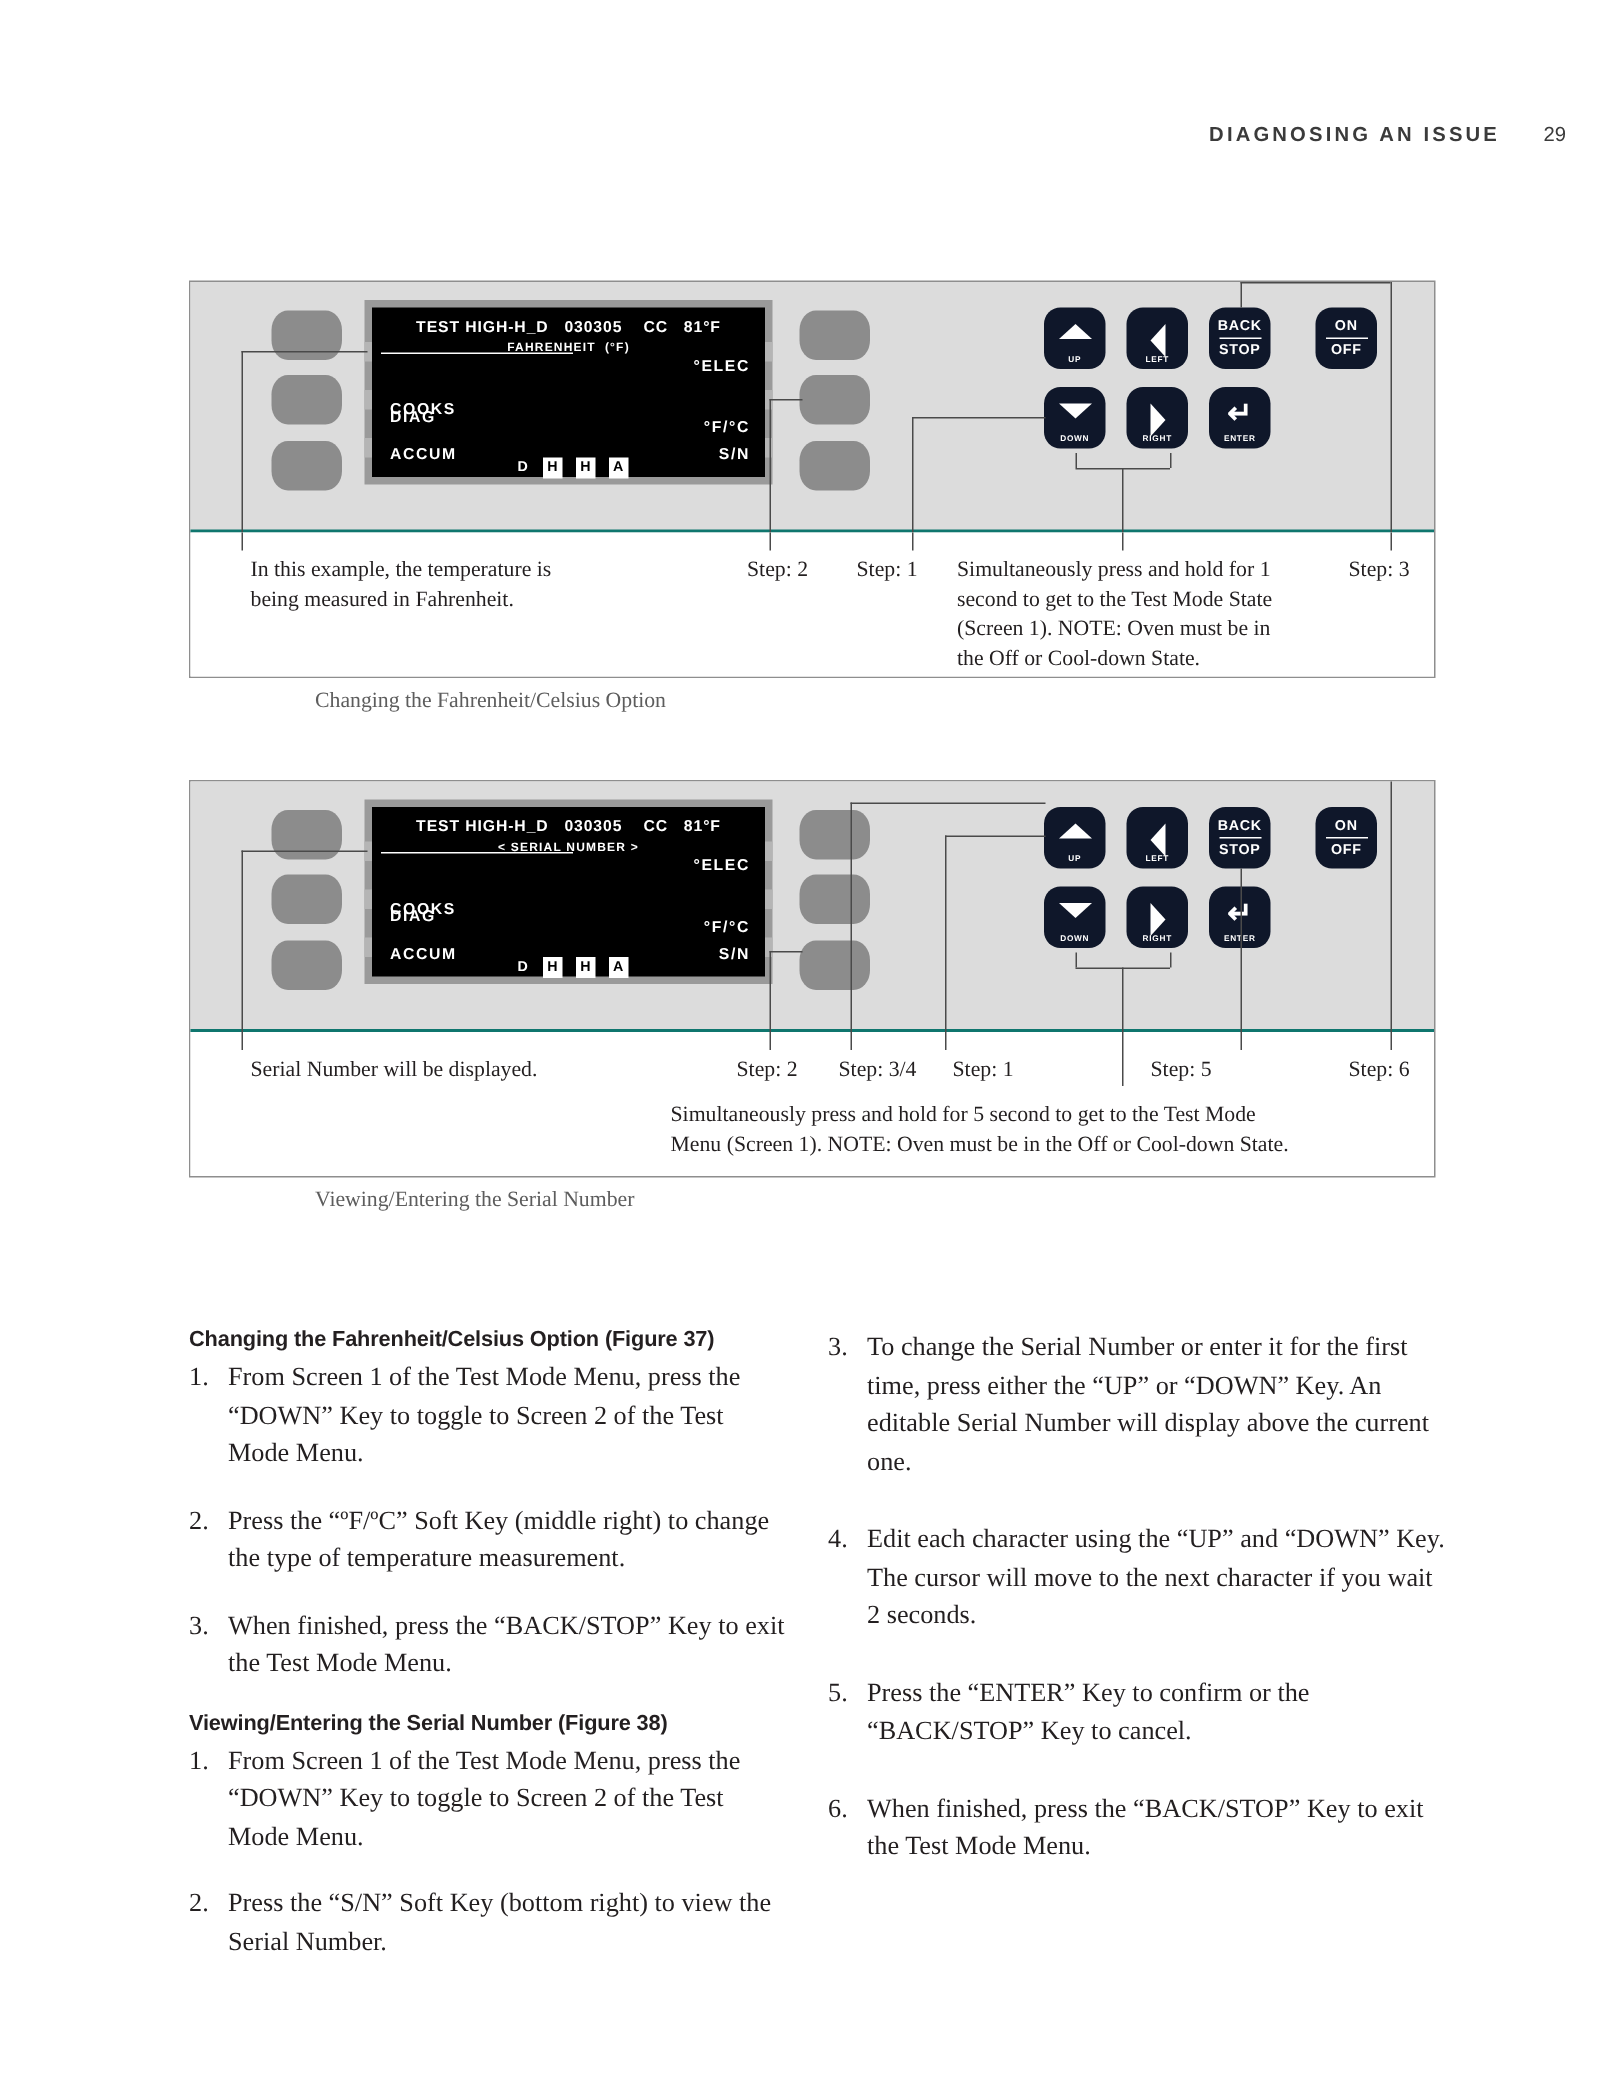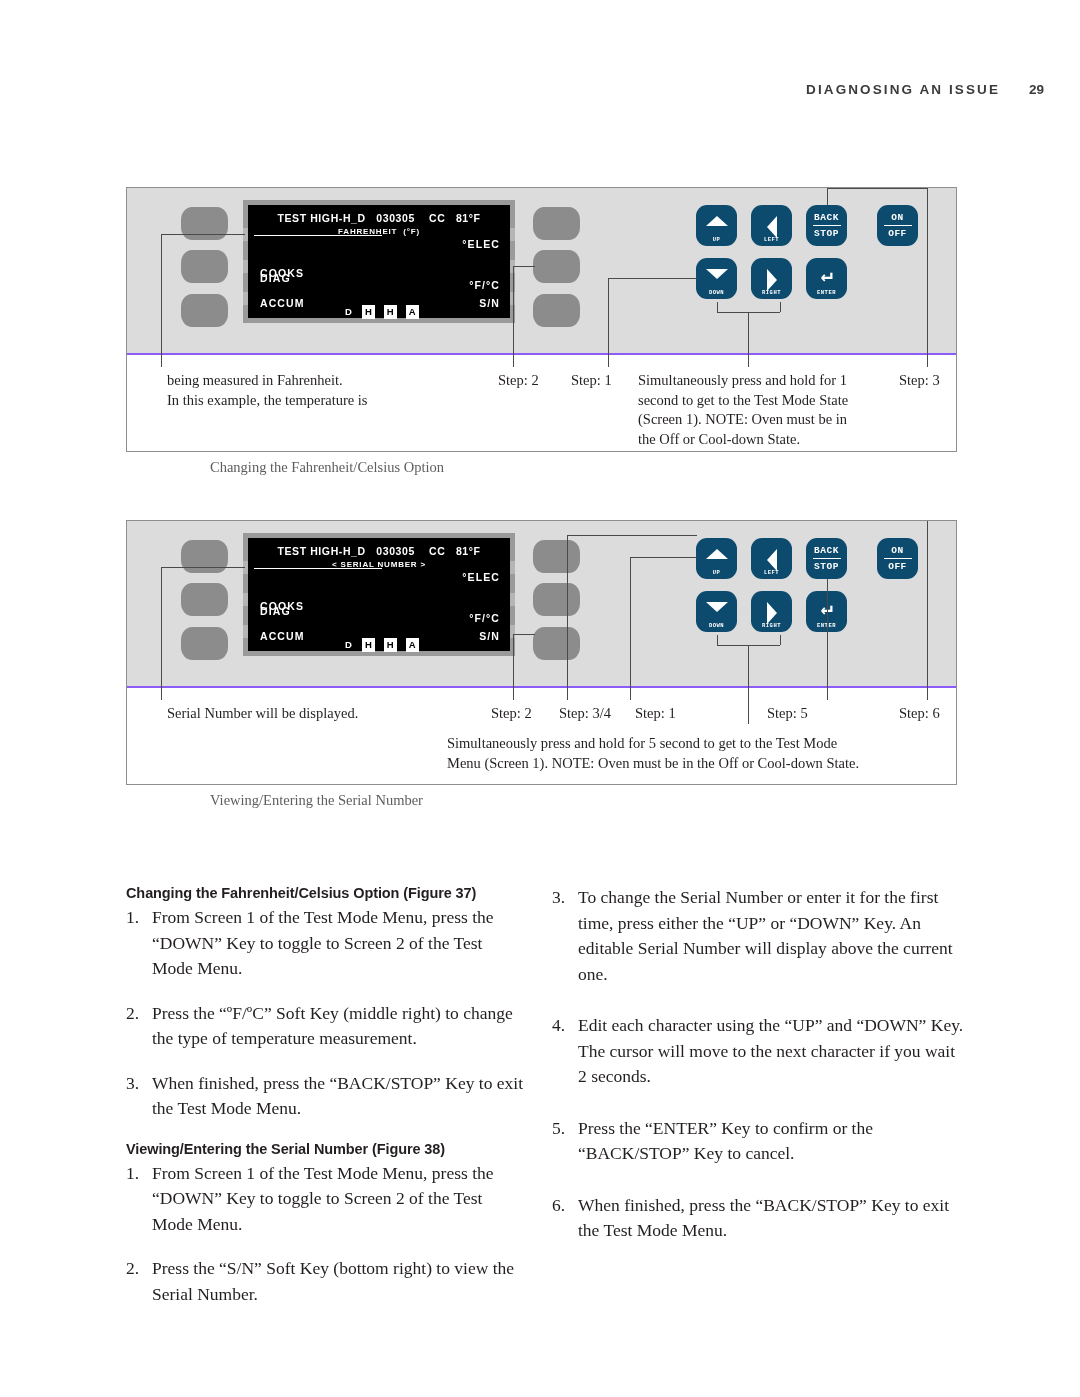--- a/index.html
+++ b/index.html
@@ -26,37 +26,37 @@
     font-family: "Liberation Sans", sans-serif;
     font-weight: bold;
     font-size: 13.5px;
     letter-spacing: 2.1px;
     color: #3b3b3b;
   }
   .header-page {
     position: absolute;
     right: 36px; top: 0;
     font-family: "Liberation Sans", sans-serif;
-    font-weight: bold;
+    font-weight: normal;
     font-size: 13.5px;
     color: #3b3b3b;
   }
 
   
   .figure { position: absolute; left: 126px; width: 831px; }
   .figure-frame {
     border: 1px solid #8e8e8e;
     background: #ffffff;
     position: relative;
   }
   .panel {
     background: #dcdcdc;
     position: relative;
     height: 167px;
-    border-bottom: 2px solid #8b5cf6;
+    border-bottom: 2px solid #0f766e;
   }
 
   
   .lcd-bezel {
     position: absolute;
     left: 116px; top: 12px;
     width: 272px; height: 123px;
     background: #9a9a9a;
     padding: 5px;
   }
@@ -138,24 +138,24 @@
   .sk-left  { left: 54px; }
   .sk-right { left: 406px; }
   .sk-r1 { top: 19px; }
   .sk-r2 { top: 62px; }
   .sk-r3 { top: 106px; }
 
   
   .key {
     position: absolute;
     width: 41px; height: 41px;
-    background: #0c4a6e;
+    background: #0f172a;
     border-radius: 11px;
     color: #ffffff;
-    font-family: Liberation Mono, monospace;
+    font-family: Liberation Sans, sans-serif;
   }
   .key-label {
     position: absolute;
     bottom: 3px; left: 0; right: 0;
     text-align: center;
     font-size: 5.5px;
     font-weight: bold;
     letter-spacing: 0.5px;
   }
   .key .tri {
@@ -356,22 +356,22 @@
     </div>
 
     <div class="caption-strip" style="height:96px;">
       <div class="ln ln-v" style="left:34px; top:0px; height:12px;"></div>
       <div class="ln ln-v" style="left:386px; top:0px; height:12px;"></div>
       <div class="ln ln-v" style="left:481px; top:0px; height:12px;"></div>
       <div class="ln ln-v" style="left:621px; top:0px; height:12px;"></div>
       <div class="ln ln-v" style="left:800px; top:0px; height:12px;"></div>
 
       <div class="cap-abs" style="left:40px; top:16px; width:330px;">
+        <div>In this example, the temperature is</div>
         <div>being measured in Fahrenheit.</div>
-        <div>In this example, the temperature is</div>
       </div>
 
       <div class="cap-abs" style="left:371px; top:16px;">Step: 2</div>
       <div class="cap-abs" style="left:444px; top:16px;">Step: 1</div>
 
       <div class="cap-abs" style="left:511px; top:16px; width:260px;">
         <div>Simultaneously press and hold for 1</div>
         <div>second to get to the Test Mode State</div>
         <div>(Screen 1). NOTE: Oven must be in</div>
         <div>the Off or Cool-down State.</div>

